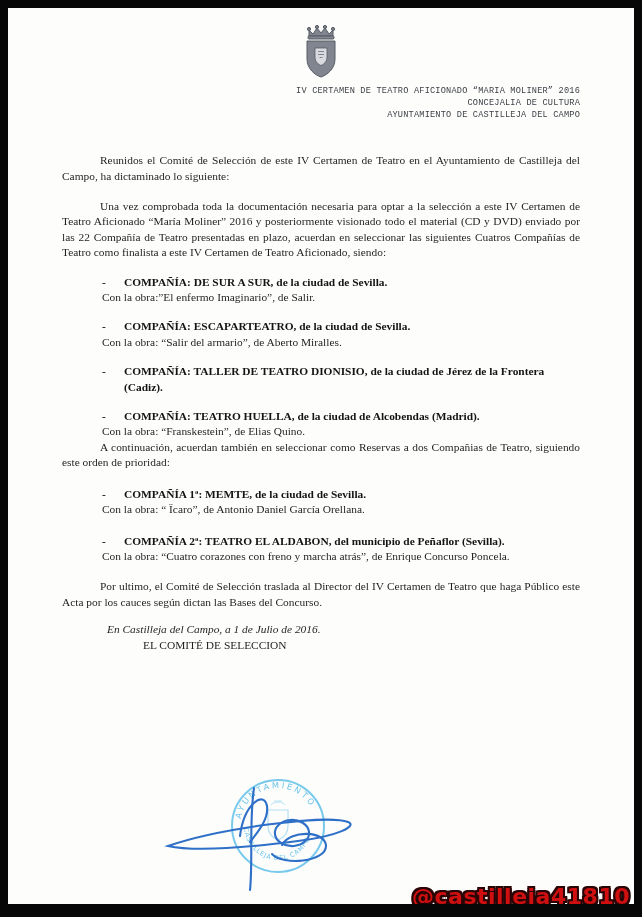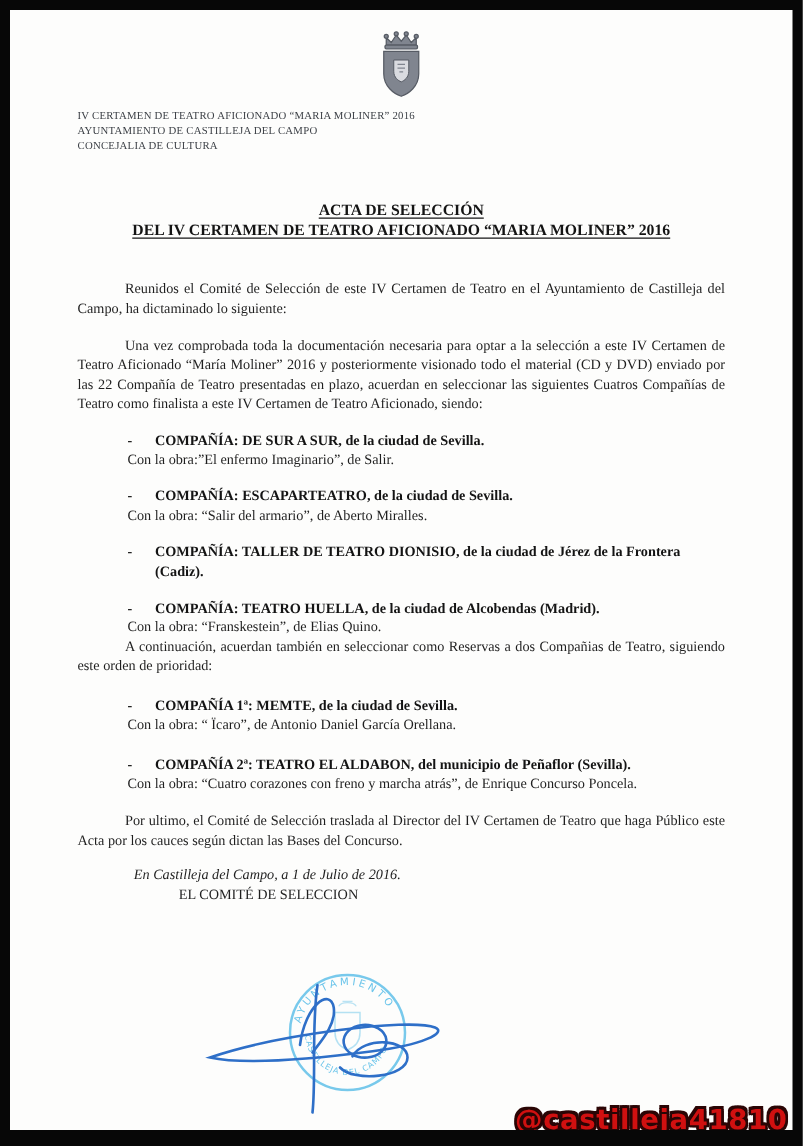--- a/index.html
+++ b/index.html
@@ -14,23 +14,23 @@
     background:#fdfdfc;
     position:relative;overflow:hidden;
     padding:14px 54px 0 54px;
     font-family:"Liberation Serif",serif;
     color:#1f1f1f;
     font-size:11.4px;line-height:15.4px;
   }
   
   .crest-wrap{text-align:center;margin-bottom:2px;}
   .org-lines{
-    font-family:Liberation Serif, serif;
+    font-family:Liberation Mono, monospace;
     font-size:8.6px;line-height:11.6px;
-    text-align:left;color:#3d4147;letter-spacing:.2px;
+    text-align:right;color:#3d4147;letter-spacing:.2px;
   }
   
   .title-block{margin-top:38px;text-align:center;font-weight:bold;font-size:12.6px;line-height:16px;color:#141414;}
   .title-block .u{text-decoration:underline;text-underline-offset:2px;}
   
   .para{text-align:justify;text-indent:38px;margin:0;}
   .mt-intro{margin-top:32px;}
   .mt-std{margin-top:15px;}
   .mt-res{}
   
@@ -76,28 +76,24 @@
             <circle cx="38" cy="7" r="1.6"></circle>
           <rect x="13" y="14" width="26" height="3" rx="1"></rect>
           <path d="M12,19 h28 v18 c0,10 -8,16 -14,18 c-6,-2 -14,-8 -14,-18 z"></path>
         </g>
         <path d="M20,26 h12 v9 c0,5 -3.5,7.5 -6,8.5 c-2.5,-1 -6,-3.5 -6,-8.5 z" fill="#d9dbe0" stroke="#565b64" stroke-width="0.8"></path>
         <path d="M23,29.5 h6 M23,32.5 h6 M24.5,35.5 h3" stroke="#80858f" stroke-width="1" fill="none"></path>
       </svg>
     </div>
     <div class="org-lines">
       <div>IV CERTAMEN DE TEATRO AFICIONADO “MARIA MOLINER” 2016</div>
+      <div>CONCEJALIA DE CULTURA</div>
       <div>AYUNTAMIENTO DE CASTILLEJA DEL CAMPO</div>
-      <div>CONCEJALIA DE CULTURA</div>
     </div>
 
-    <div class="title-block">
-      <div><span class="u">ACTA DE SELECCIÓN</span></div>
-      <div><span class="u">DEL IV CERTAMEN DE TEATRO AFICIONADO “MARIA MOLINER” 2016</span></div>
-    </div>
 
     <p class="para mt-intro">Reunidos el Comité de Selección de este IV Certamen de Teatro en el Ayuntamiento de Castilleja del Campo,  ha dictaminado lo siguiente:</p>
     <p class="para mt-std">Una vez comprobada toda la documentación necesaria para optar a la selección a este  IV Certamen de Teatro Aficionado “María Moliner” 2016 y posteriormente visionado todo el material (CD y DVD) enviado por las 22 Compañía de Teatro presentadas en plazo, acuerdan en seleccionar  las siguientes Cuatros Compañías de Teatro como finalista a este IV Certamen de Teatro Aficionado, siendo:</p>
 
     <div class="item">
       <div class="item-head">
         <span class="item-marker">-</span>
         <span>COMPAÑÍA: DE SUR A SUR, de la ciudad de Sevilla.</span>
       </div>
       <div class="item-work">Con la obra:”El enfermo Imaginario”, de Salir.</div>

